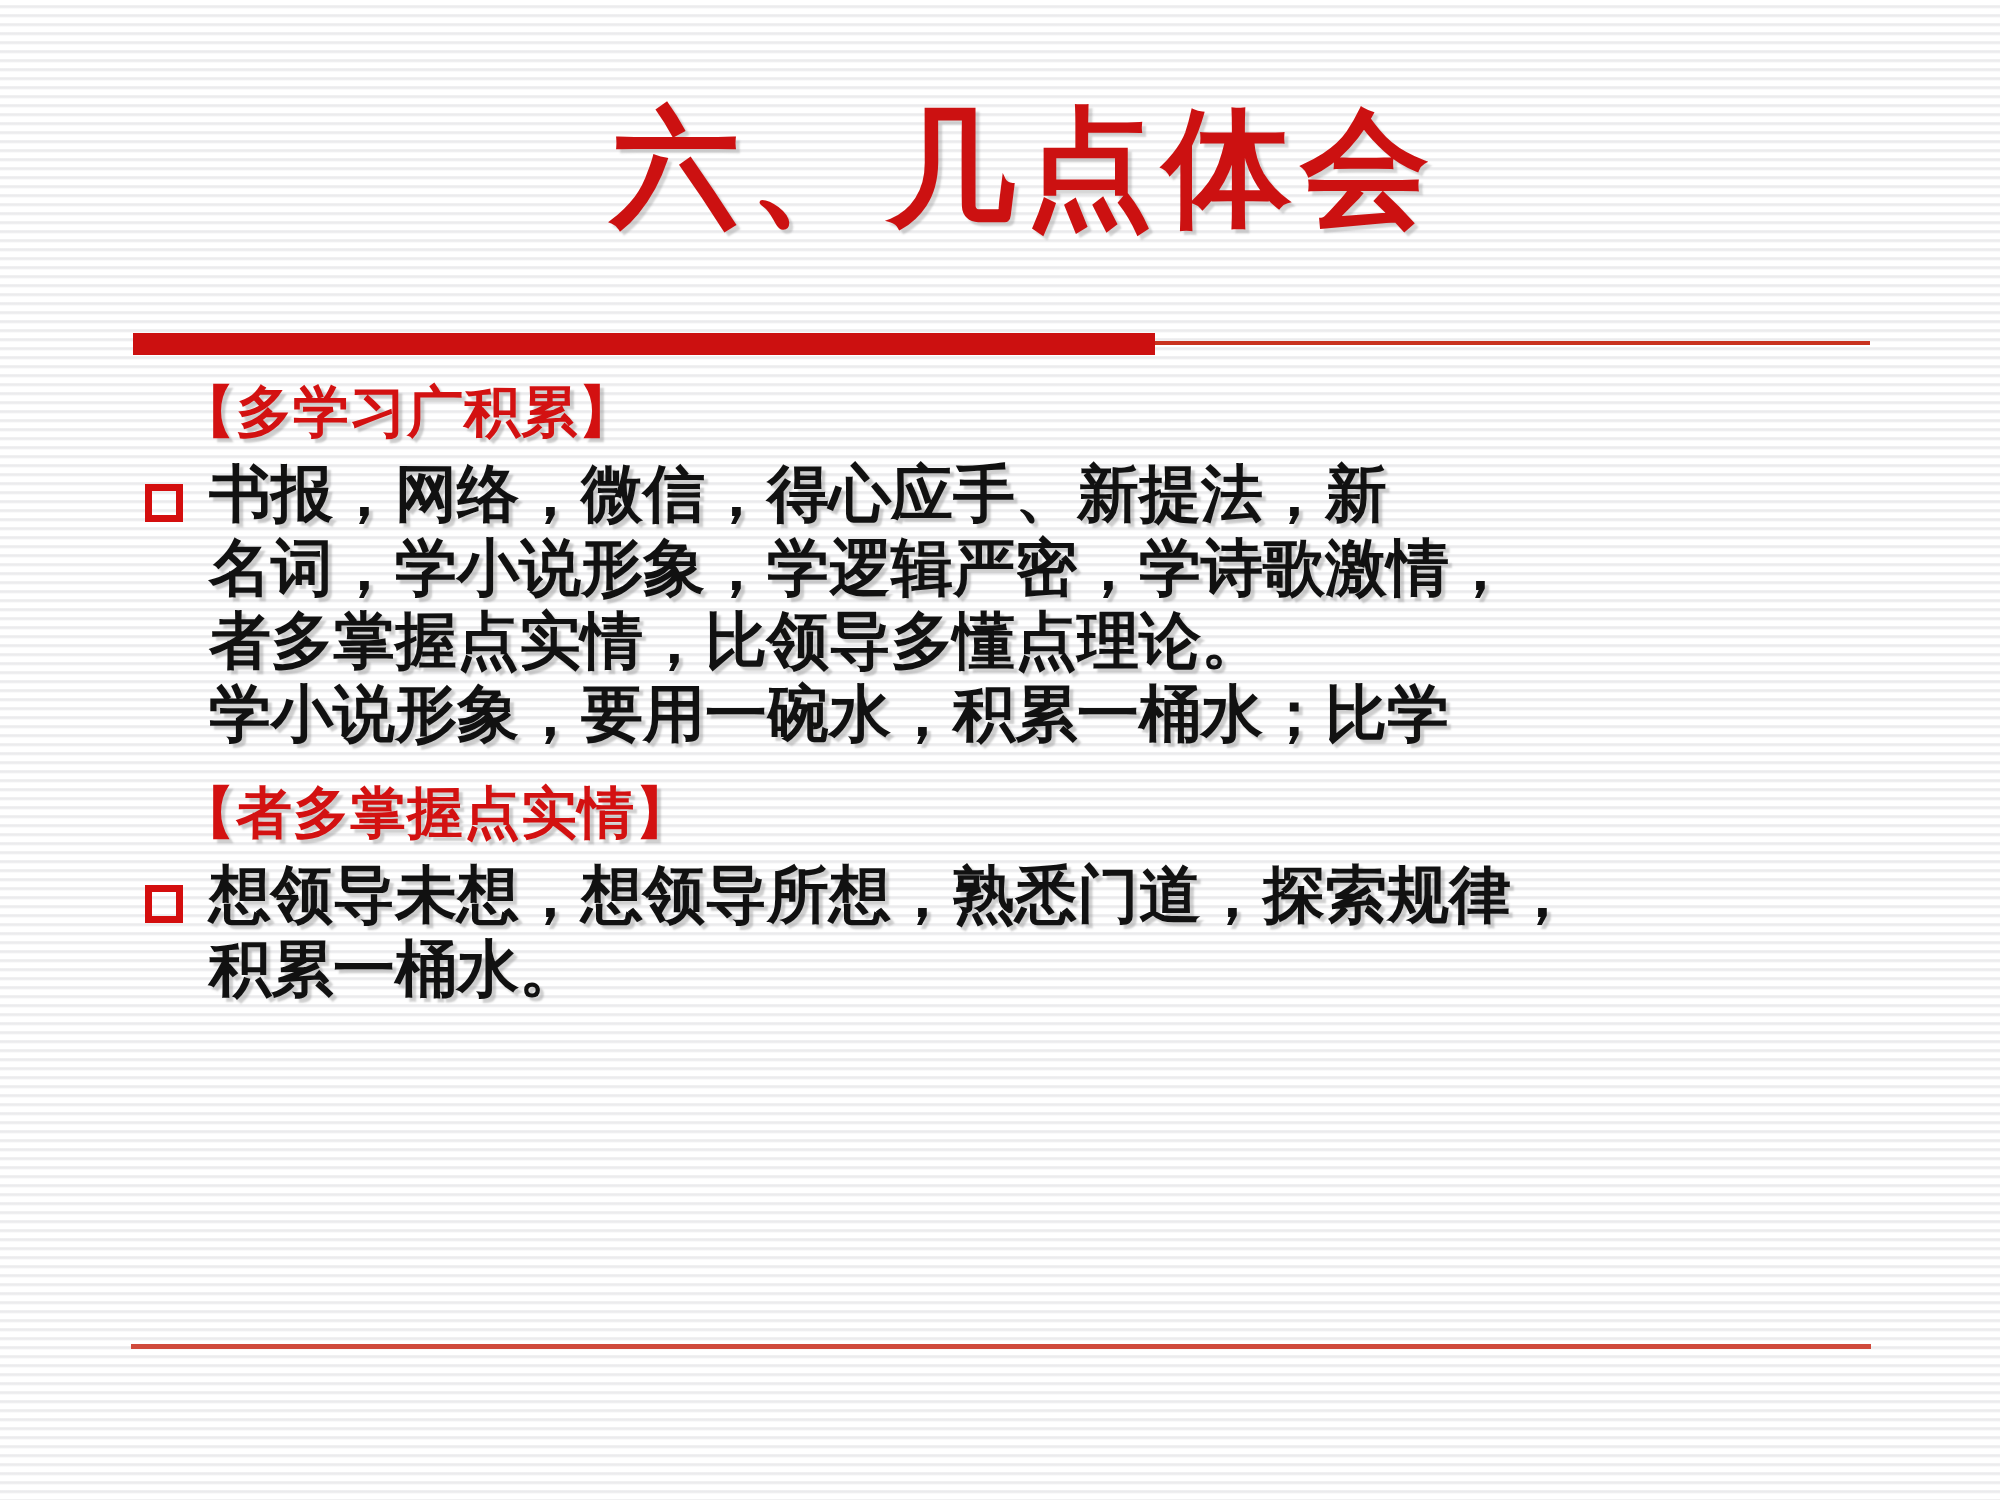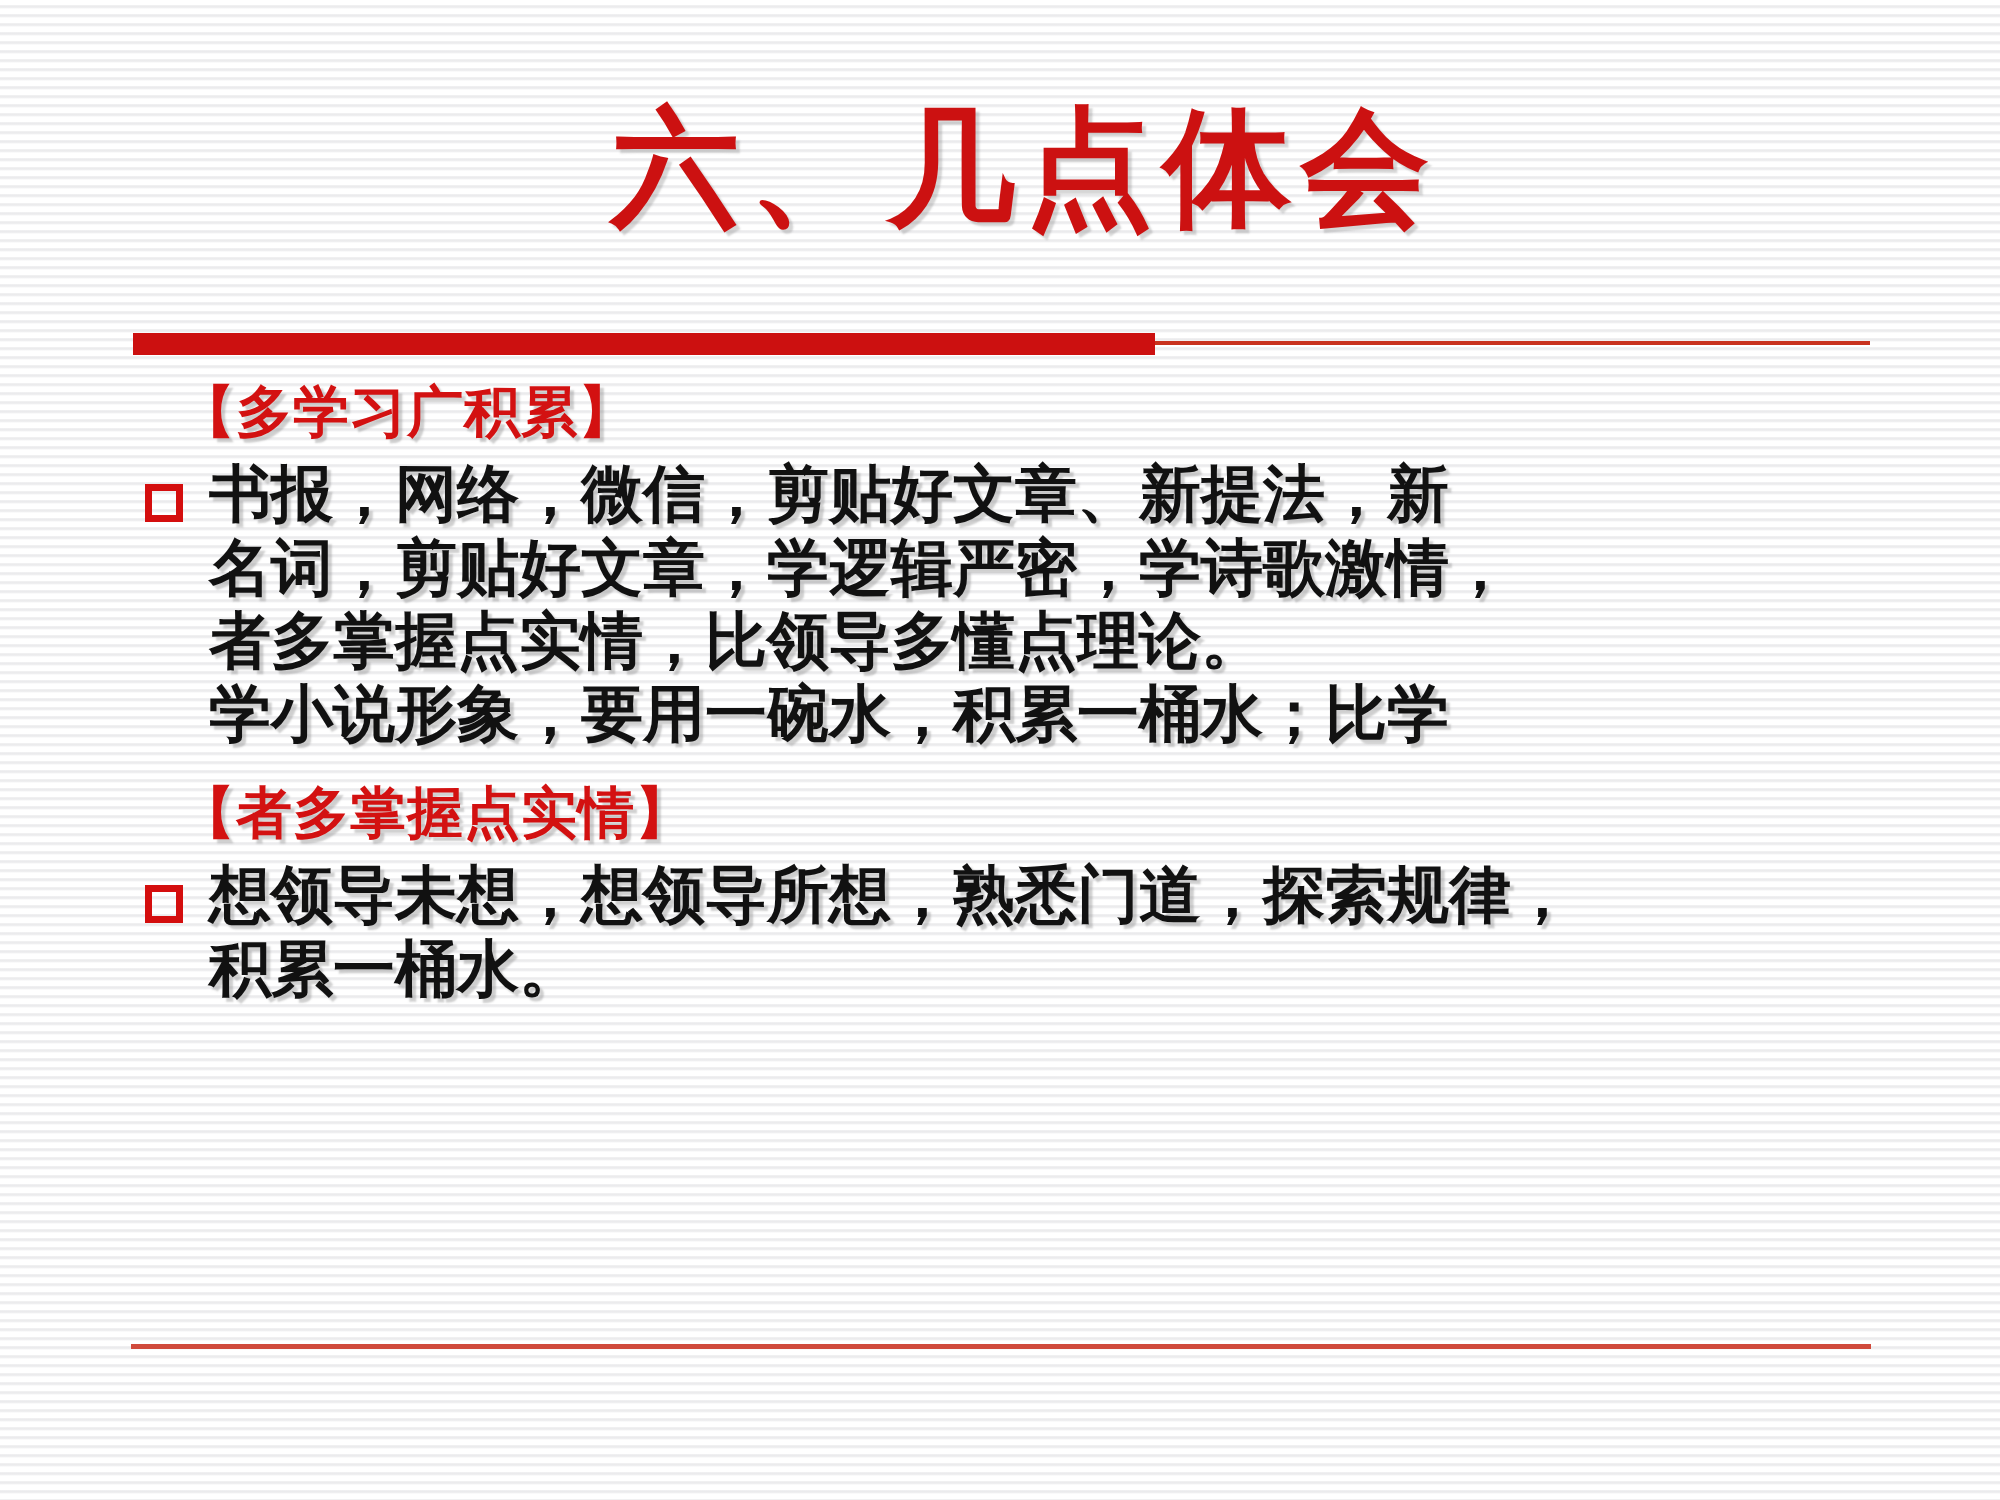--- a/index.html
+++ b/index.html
@@ -152,22 +152,22 @@
     <div id="divider-thick"></div>
   </div>
 
   <div id="content">
 
     <div class="section">
       <div class="section-heading">【多学习广积累】</div>
       <div class="bullet-row">
         <span class="bullet-marker"></span>
         <div class="bullet-text">
-          <span class="ln">书报，网络，微信，剪贴好文章、新提法，新</span>
-          <span class="ln">名词，剪贴好文章，学逻辑严密，学诗歌激情，</span>
+          <span class="ln">书报，网络，微信，得心应手、新提法，新</span>
+          <span class="ln">名词，学小说形象，学逻辑严密，学诗歌激情，</span>
           <span class="ln">者多掌握点实情，比领导多懂点理论。</span>
           <span class="ln">学小说形象，要用一碗水，积累一桶水；比学</span>
         </div>
       </div>
     </div>
 
     <div id="gap-1"></div>
 
     <div class="section">
       <div class="section-heading">【者多掌握点实情】</div>

